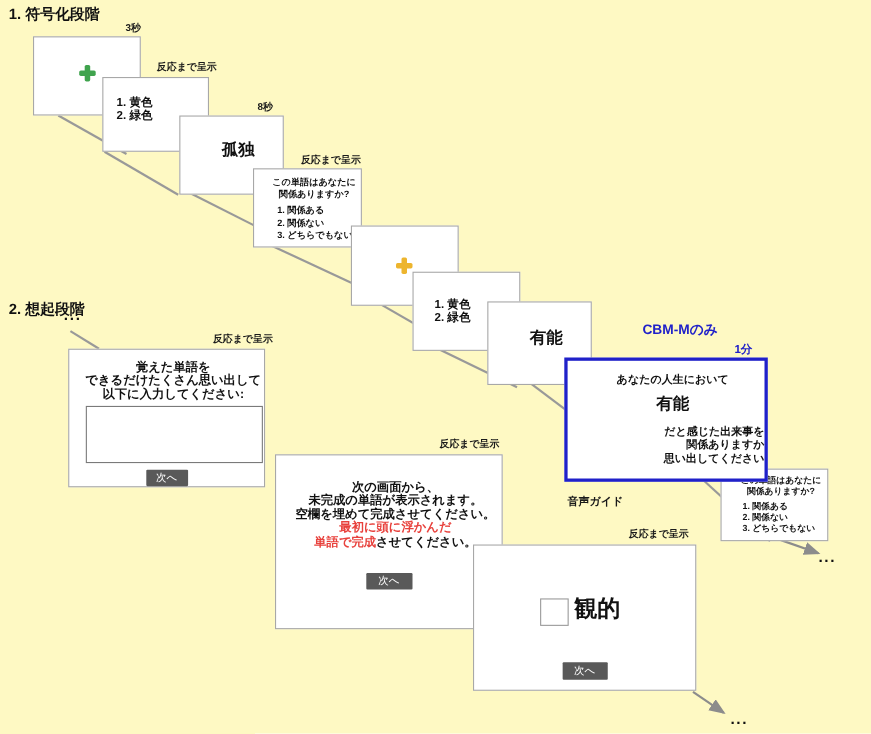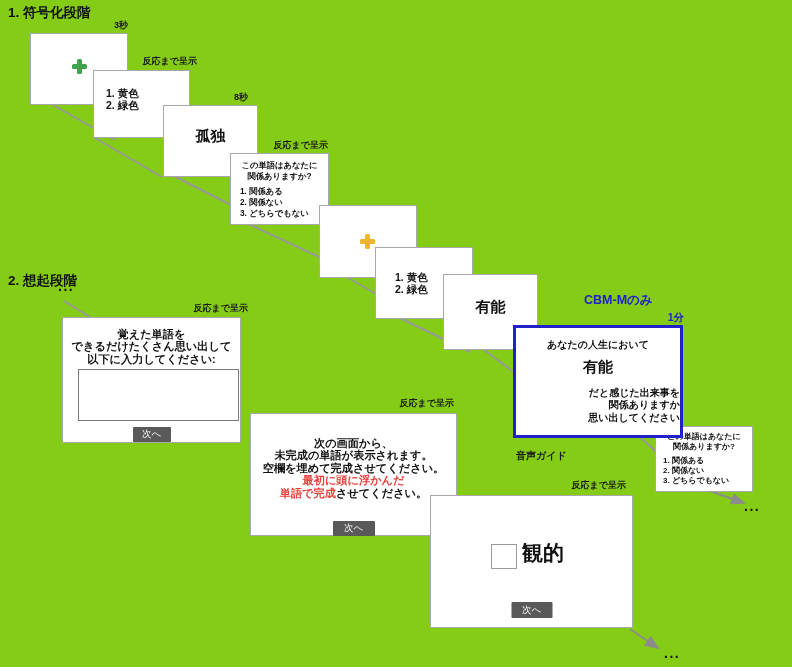--- a/index.html
+++ b/index.html
@@ -1,23 +1,23 @@
 <!DOCTYPE html>
 <html><head>
 <meta charset="utf-8">
 <style>
   html,body{margin:0;padding:0;background:#fff;}
   .canvas{
-    position:relative;width:792px;height:667px;background:#84cc16;overflow:hidden;
+    position:relative;width:792px;height:667px;background:#fef9c3;overflow:hidden;
     font-family:"Liberation Sans","DejaVu Sans",sans-serif;color:#111;
   }
   .lines-svg{position:absolute;left:0;top:0;z-index:1;}
   .box{
     position:absolute;background:#fff;border:1.5px solid #a8a8a8;
-    box-sizing:border-box;z-index:2;
+    box-sizing:border-box;z-index:2;padding-left:12px;
   }
   .box.blue{border:3px solid #2021c9;}
   .heading{position:absolute;font-size:13.5px;font-weight:bold;white-space:nowrap;z-index:3;}
   .lbl{position:absolute;font-size:9px;font-weight:600;white-space:nowrap;z-index:3;color:#1a1a1a;}
   .lbl.blue, .cbm{color:#2021c9;}
   .cbm{position:absolute;font-size:12.5px;font-weight:bold;white-space:nowrap;z-index:3;}
   .ellipsis{position:absolute;font-size:14px;font-weight:bold;letter-spacing:1.5px;z-index:3;}
   .cross{position:absolute;width:15px;height:15px;}
   .cross::before{content:"";position:absolute;left:5px;top:0;width:5px;height:15px;background:var(--c);border-radius:1.5px;}
   .cross::after{content:"";position:absolute;left:0;top:5px;width:15px;height:5px;background:var(--c);border-radius:1.5px;}
@@ -124,21 +124,21 @@
       <div>この単語はあなたに</div>
       <div>関係ありますか?</div>
     </div>
     <div class="rel-opts">
       <div>1. 関係ある</div>
       <div>2. 関係ない</div>
       <div>3. どちらでもない</div>
     </div>
   </div>
 
-  <div class="box blue" style="left:513px;top:325px;width:170px;height:113px;">
+  <div class="box blue" style="left:513px;top:325px;width:185px;height:113px;">
     <div class="imagery">
       <div class="l1">あなたの人生において</div>
       <div class="word">有能</div>
       <div class="grp">
         <div>だと感じた出来事を</div>
         <div>関係ありますか</div>
         <div>思い出してください</div>
       </div>
     </div>
   </div>
@@ -157,21 +157,21 @@
   <div class="box" style="left:62px;top:317px;width:179px;height:126px;">
     <div class="rtext rbox1-text">
       <div>覚えた単語を</div>
       <div>できるだけたくさん思い出して</div>
       <div>以下に入力してください:</div>
     </div>
     <div class="input-rect"></div>
     <div class="next-btn" style="top:109px;width:38px;height:15px;">次へ</div>
   </div>
 
-  <div class="box" style="left:250px;top:413px;width:207px;height:123px;">
+  <div class="box" style="left:250px;top:413px;width:207px;height:159px;">
     <div class="rtext rbox2-text">
       <div>次の画面から、</div>
       <div>未完成の単語が表示されます。</div>
       <div>空欄を埋めて完成させてください。</div>
       <div class="red">最初に頭に浮かんだ</div>
       <div>
         <span class="red">単語で完成</span><span>させてください。</span>
       </div>
     </div>
     <div class="next-btn" style="top:107px;width:42px;height:15px;">次へ</div>

